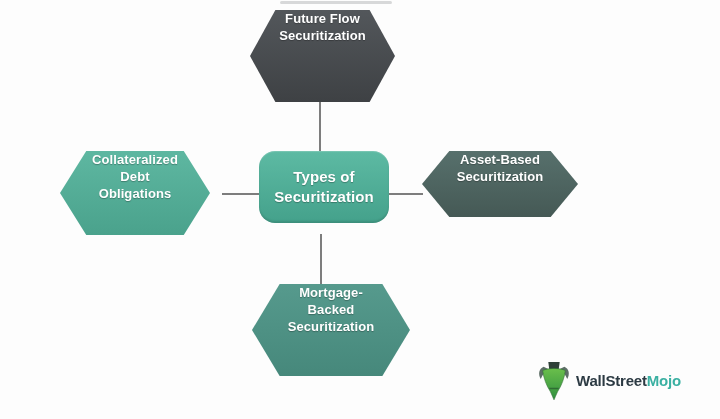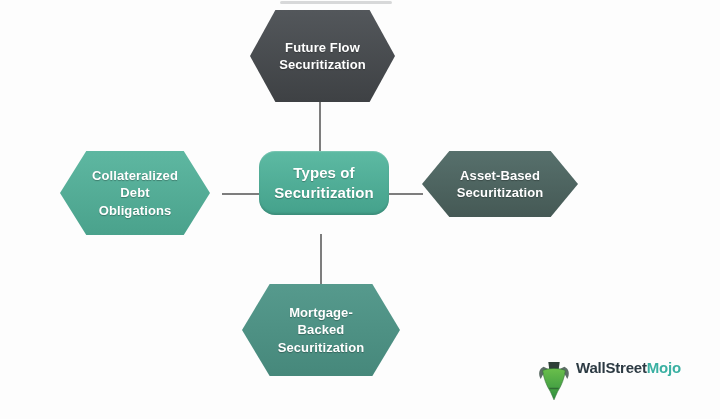--- a/index.html
+++ b/index.html
@@ -28,56 +28,56 @@
   
   .connector { position: absolute; background: #7d7d7d; }
   .connector.v-top    { left: 319px; top: 102px; width: 2px; height: 49px; }
   .connector.v-bottom { left: 320px; top: 234px; width: 2px; height: 51px; }
   .connector.h-left   { left: 222px; top: 193px; width: 38px; height: 2px; }
   .connector.h-right  { left: 387px; top: 193px; width: 36px; height: 2px; }
   
   .hex {
     position: absolute;
     display: flex;
-    align-items: center;
+    align-items: flex-start;
     justify-content: center;
     clip-path: polygon(0% 50%, 17.5% 0%, 82.5% 0%, 100% 50%, 82.5% 100%, 17.5% 100%);
   }
   .hex-top    { left: 250px; top: 10px;  width: 145px; height: 92px; }
   .hex-left   { left: 60px;  top: 151px; width: 150px; height: 84px; }
   .hex-right  { left: 422px; top: 151px; width: 156px; height: 66px; }
-  .hex-bottom { left: 242px; top: 284px; width: 158px; height: 92px; }
+  .hex-bottom { left: 252px; top: 284px; width: 158px; height: 92px; }
   .node-label {
     color: #ffffff;
     font-weight: bold;
     font-size: 13px;
     line-height: 1.32;
     text-align: center;
     white-space: pre-line;
     text-shadow: 0 1px 1px rgba(0,0,0,.28);
     letter-spacing: .1px;
   }
   
   .center-box {
     position: absolute;
     left: 259px; top: 151px;
-    width: 130px; height: 64px;
+    width: 130px; height: 72px;
     border-radius: 16px;
     display: flex;
     align-items: center;
     justify-content: center;
     box-shadow: inset 0 -2px 2px rgba(0,0,0,.12), inset 0 1px 1px rgba(255,255,255,.18);
   }
   .center-box .node-label { font-size: 15px; }
   
   .logo {
     position: absolute;
     left: 537px; top: 359px;
     display: flex;
-    align-items: flex-start;
+    align-items: center;
     gap: 5px;
     cursor: pointer;
   }
   .logo-text {
     font-weight: bold;
     font-size: 15px;
     letter-spacing: -0.2px;
     white-space: nowrap;
   }
   .logo-text .primary { color: #2c3a43; }

